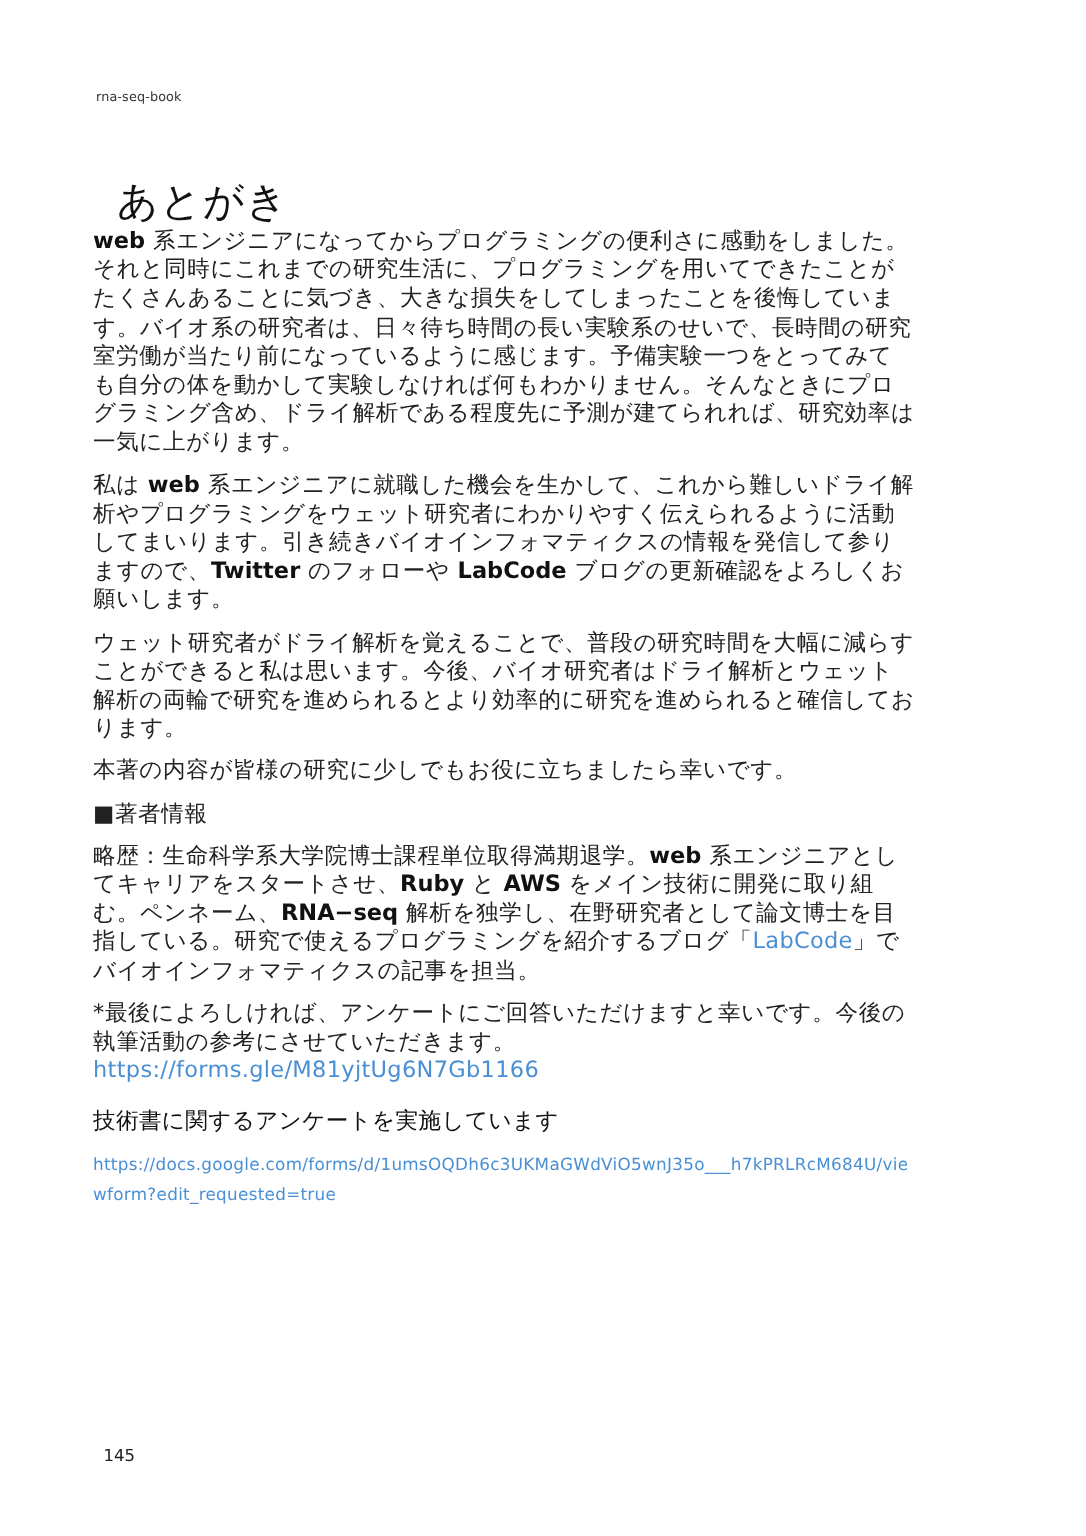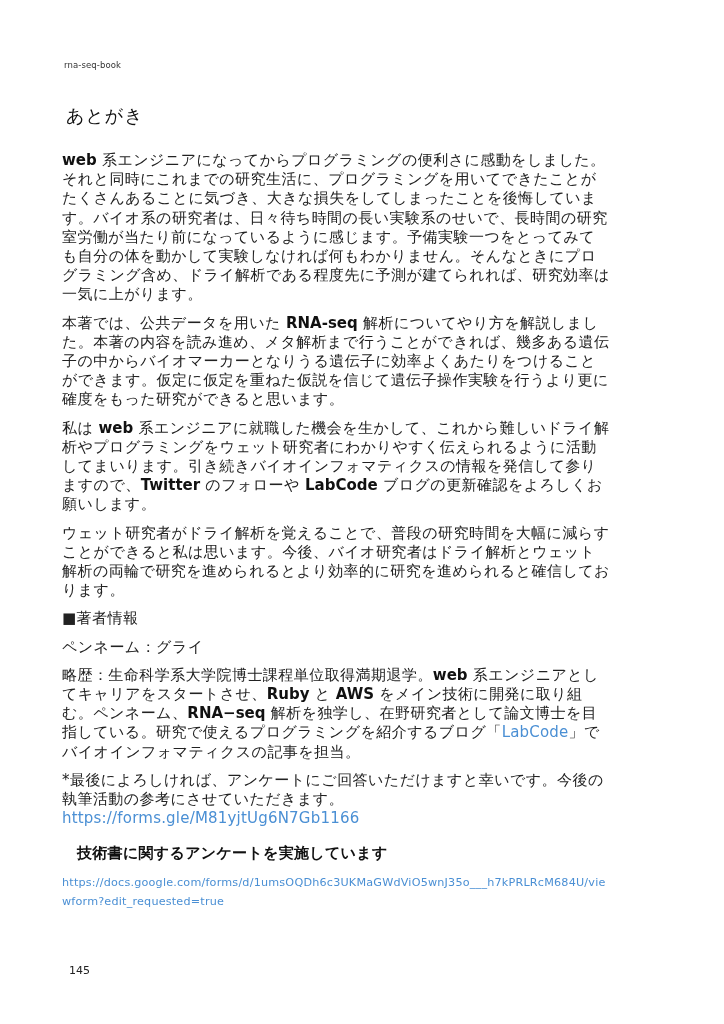--- a/index.html
+++ b/index.html
@@ -20,22 +20,22 @@
       left: 64px;
       top: 60px;
       font-size: 8.5px;
       color: #333333;
       letter-spacing: 0.1px;
     }
     .page-title {
       position: absolute;
       left: 62px;
       top: 100px;
-      margin: 4px;
-      font-size: 18px;
+      margin: 16px;
+      font-size: 27px;
       font-weight: normal;
       color: #111111;
       letter-spacing: 1px;
     }
     .content {
       position: absolute;
       left: 62px;
       top: 151px;
       width: 548px;
     }
@@ -50,23 +50,23 @@
       font-weight: bold;
       color: #111111;
       letter-spacing: 0;
     }
     .link {
       color: #4a8fd4;
       text-decoration: none;
       letter-spacing: 0.2px;
     }
     .section-heading {
-      margin: 15px 0 10px 15px;
+      margin: 15px 0 10px 0;
       font-size: 15px;
-      font-weight: bold;
+      font-weight: normal;
       color: #111111;
       letter-spacing: 0.3px;
     }
     .url-block {
       font-size: 11.2px;
       line-height: 19.2px;
       word-break: break-all;
       margin-top: 2px;
     }
     .page-number {
@@ -81,30 +81,29 @@
 <body>
 
 <div class="running-header">rna-seq-book</div>
 
 <h1 class="page-title">あとがき</h1>
 
 <div class="content">
 
   <p class="para"><b>web</b><span> 系エンジニアになってからプログラミングの便利さに感動をしました。それと同時にこれまでの研究生活に、プログラミングを用いてできたことがたくさんあることに気づき、大きな損失をしてしまったことを後悔しています。バイオ系の研究者は、日々待ち時間の長い実験系のせいで、長時間の研究室労働が当たり前になっているように感じます。予備実験一つをとってみても自分の体を動かして実験しなければ何もわかりません。そんなときにプログラミング含め、ドライ解析である程度先に予測が建てられれば、研究効率は一気に上がります。</span></p>
 
-  <p class="para"><span>本著では、公共データを用いた </span><b>RNA-seq</b><span> 解析についてやり方を解説しました。本著の内容を読み進め、メタ解析まで行うことができれば、幾多ある遺伝子の中からバイオマーカーとなりうる遺伝子に効率よくあたりをつけることができます。仮定に仮定を重ねた仮説を信じて遺伝子操作実験を行うより更に確度をもった研究ができると思います。</span></p>
 
   <p class="para"><span>私は </span><b>web</b><span> 系エンジニアに就職した機会を生かして、これから難しいドライ解析やプログラミングをウェット研究者にわかりやすく伝えられるように活動してまいります。引き続きバイオインフォマティクスの情報を発信して参りますので、</span><b>Twitter</b><span> のフォローや </span><b>LabCode</b><span> ブログの更新確認をよろしくお願いします。</span></p>
 
   <p class="para">ウェット研究者がドライ解析を覚えることで、普段の研究時間を大幅に減らすことができると私は思います。今後、バイオ研究者はドライ解析とウェット解析の両輪で研究を進められるとより効率的に研究を進められると確信しております。</p>
 
+  <p class="para">本著の内容が皆様の研究に少しでもお役に立ちましたら幸いです。</p>
 
   <p class="para">■著者情報</p>
 
-  <p class="para">ペンネーム：グライ</p>
 
 
   <p class="para"><span>略歴：生命科学系大学院博士課程単位取得満期退学。</span><b>web</b><span> 系エンジニアとしてキャリアをスタートさせ、</span><b>Ruby</b><span> と </span><b>AWS</b><span> をメイン技術に開発に取り組む。ペンネーム、</span><b>RNA−seq</b><span> 解析を独学し、在野研究者として論文博士を目指している。研究で使えるプログラミングを紹介するブログ「</span><a class="link">LabCode</a><span>」でバイオインフォマティクスの記事を担当。</span></p>
 
   <p class="para"><span>*最後によろしければ、アンケートにご回答いただけますと幸いです。今後の執筆活動の参考にさせていただきます。 </span><a class="link">https://forms.gle/M81yjtUg6N7Gb1166</a></p>
 
   <h2 class="section-heading">技術書に関するアンケートを実施しています</h2>
 
 
   <div class="url-block"><a class="link">https://docs.google.com/forms/d/1umsOQDh6c3UKMaGWdViO5wnJ35o___h7kPRLRcM684U/viewform?edit_requested=true</a></div>

